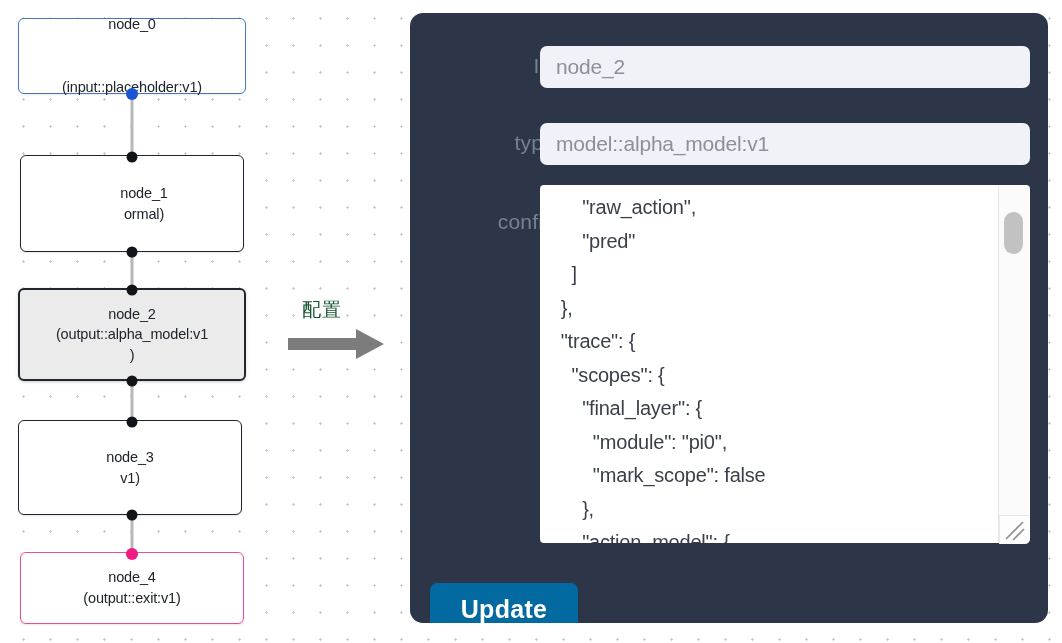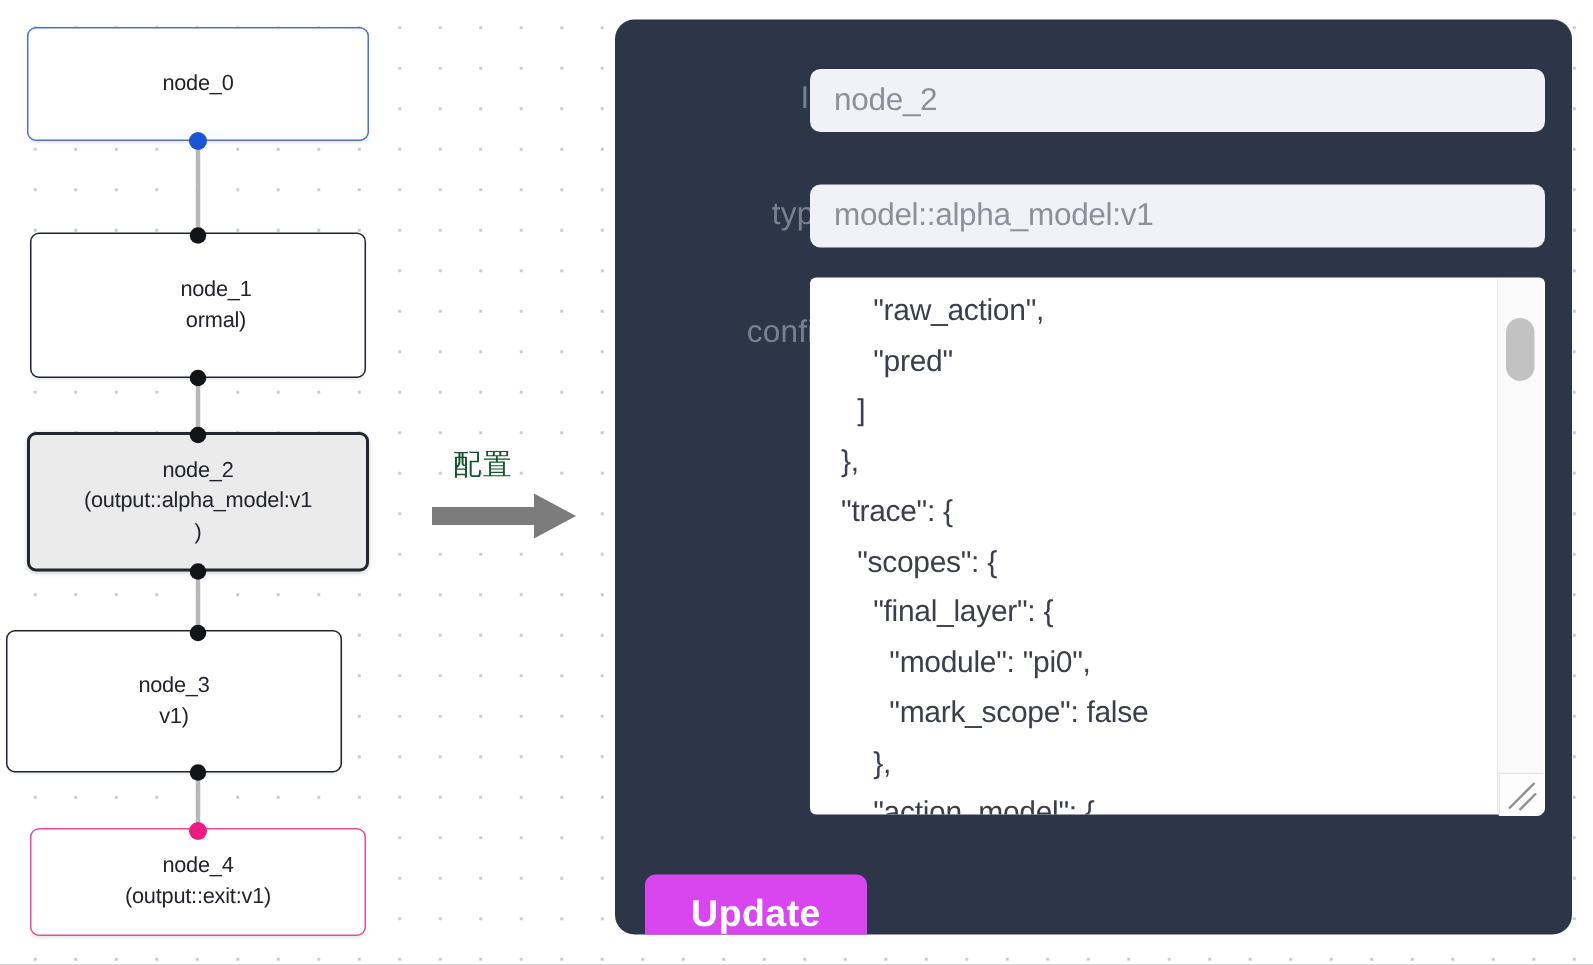--- a/index.html
+++ b/index.html
@@ -189,21 +189,21 @@
     border-top: 1px solid #e4e4e4;
     border-left: 1px solid #e8e8e8;
     border-radius: 0 0 4px 0;
     overflow: hidden;
   }
 
   #update-button {
     position: absolute;
     left: 20px; top: 570px;
     width: 148px; height: 52px;
-    background: #d946ef;
+    background: #0369a1;
     border: none;
     border-radius: 7px;
     color: #ffffff;
     font-family: "Liberation Sans", sans-serif;
     font-size: 25px;
     font-weight: bold;
     letter-spacing: 0.3px;
     cursor: pointer;
     padding: 0;
     text-align: center;
@@ -217,34 +217,35 @@
 
 <svg id="edges" width="1062" height="643">
   <line x1="132" y1="94" x2="132" y2="157" stroke="#b8b8b8" stroke-width="3"></line>
   <line x1="132" y1="252" x2="132" y2="290" stroke="#b8b8b8" stroke-width="3"></line>
   <line x1="132" y1="381" x2="132" y2="422" stroke="#b8b8b8" stroke-width="3"></line>
   <line x1="132" y1="515" x2="132" y2="554" stroke="#b8b8b8" stroke-width="3"></line>
 </svg>
 
 <div class="node input-node" style="left:18px; top:18px; width:228px; height:76px;">
   <span class="nid">node_0</span>
+  <span class="ntype">(input::placeholder:v1)</span>
 </div>
 
 <div class="node" style="left:20px; top:155px; width:224px; height:97px;padding-left:24px;">
   <span class="nid">node_1</span>
   <span class="ntype">ormal)</span>
 </div>
 
 <div class="node selected" style="left:18px; top:288px; width:228px; height:93px;">
   <span class="nid">node_2</span>
   <span class="ntype">(output::alpha_model:v1</span>
   <span class="ntype">)</span>
 </div>
 
-<div class="node" style="left:4px; top:420px; width:224px; height:95px;">
+<div class="node" style="left:18px; top:420px; width:224px; height:95px;">
   <span class="nid">node_3</span>
   <span class="ntype">v1)</span>
 </div>
 
 <div class="node output-node" style="left:20px; top:552px; width:224px; height:72px;">
   <span class="nid">node_4</span>
   <span class="ntype">(output::exit:v1)</span>
 </div>
 
 <div class="port blue" style="left:132px; top:94px;"></div>

